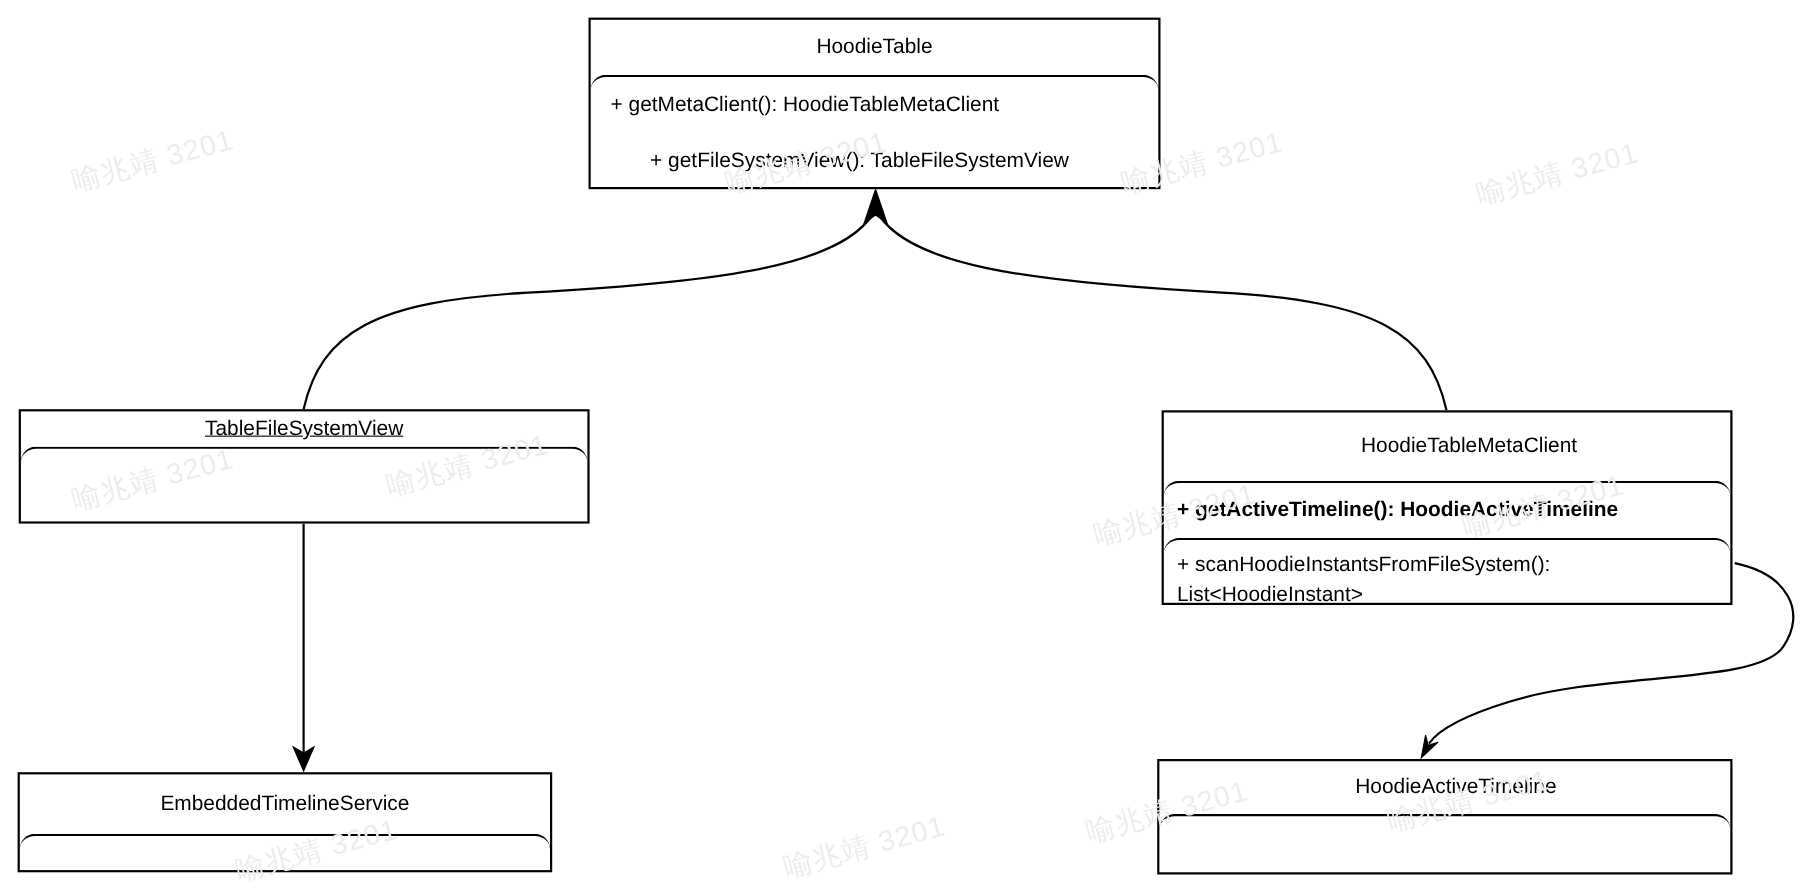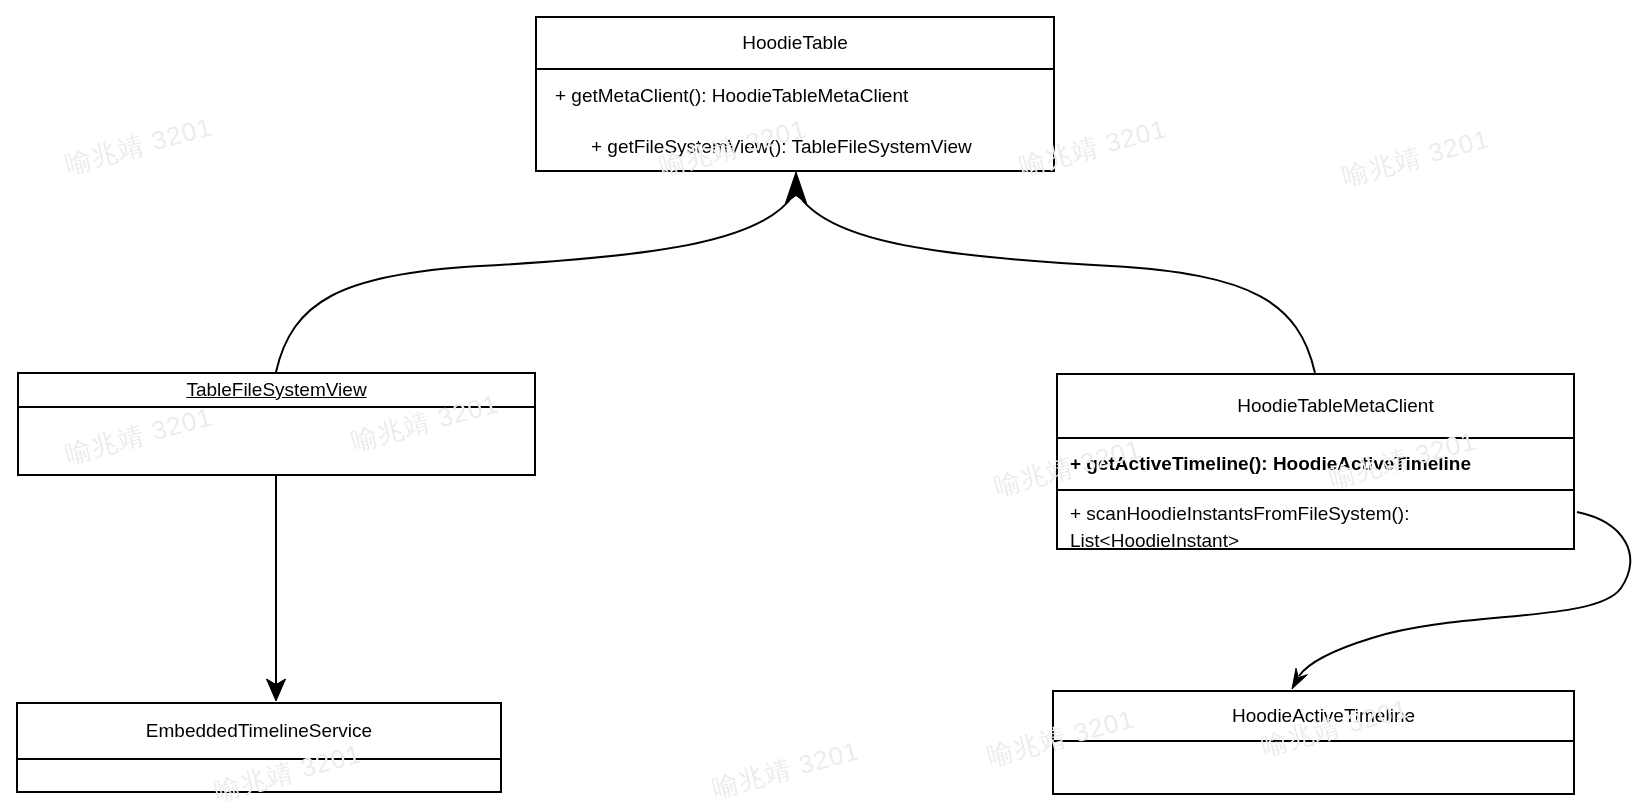--- a/index.html
+++ b/index.html
@@ -20,20 +20,21 @@
   }
   .uml-title{
     display:flex;align-items:center;justify-content:center;
     font-size:19px;
     box-sizing:border-box;
   }
   .uml-compartment{
     border-top:2px solid #000;
     box-sizing:border-box;
     font-size:19px;
+    border-radius:14px;
   }
   .uml-method{white-space:nowrap;}
   .bold{font-weight:bold;}
 
   
   #connectors{position:absolute;left:0;top:0;pointer-events:none;}
   #connectors path{fill:none;stroke:#000;stroke-width:2;}
   #connectors polygon{fill:#000;stroke:#000;stroke-width:1;}
 
   

